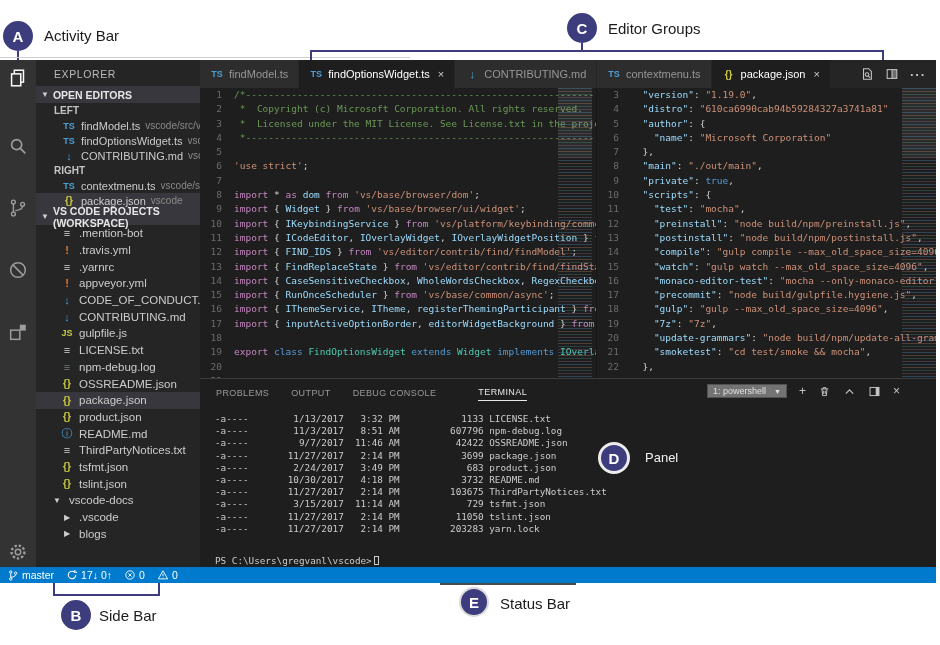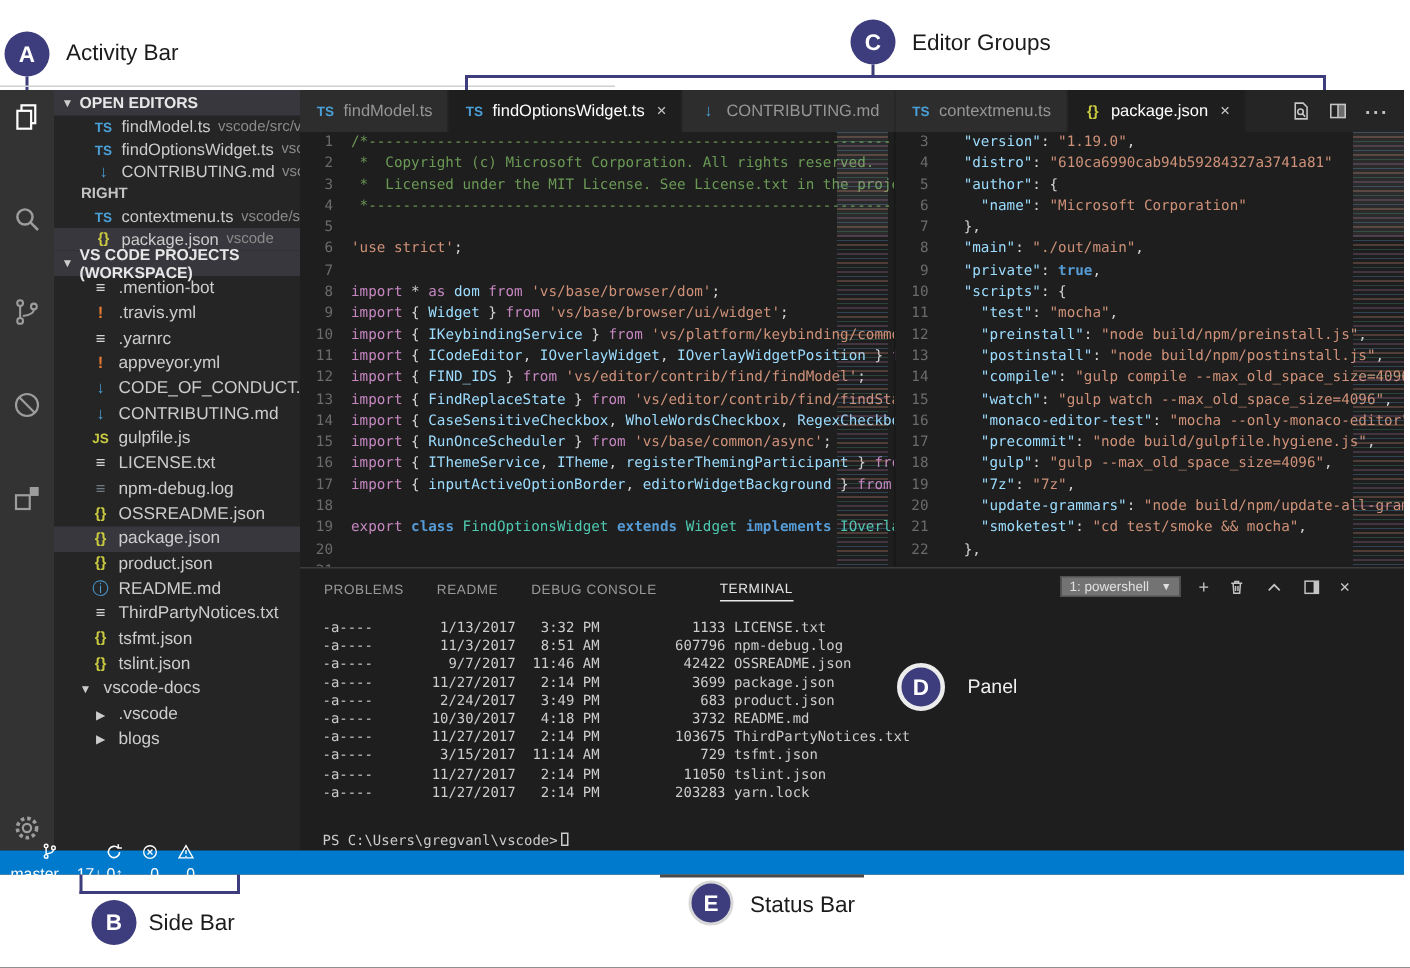--- a/index.html
+++ b/index.html
@@ -38,21 +38,21 @@
   .tab-actions { margin-left:auto; display:flex; align-items:center; gap:11px; padding-right:10px; color:#c5c5c5; }
   .tab-actions .more { font-size:13px; font-weight:bold; letter-spacing:1px; cursor:pointer; }
   .tab-actions svg { cursor:pointer; }
 
   
   .editor { top:28px; height:290px; background:#1e1e1e; overflow:hidden; }
   #editor-0 { left:200px; width:397px; } #editor-1 { left:597px; width:339px; }
   .code { font-family:"DejaVu Sans Mono", monospace; font-size:9.5px; line-height:14.3px; white-space:pre; }
   .code-line { height:14.3px; display:flex; }
   .ln { width:34px; padding-right:12px; text-align:right; color:#6b6b6b; flex:none; }
-  .sc { color:#6a9955; } .ss { color:#ce9178; } .sk { color:#c586c0; } .sb { color:#569cd6;font-weight:bold; }
+  .sc { color:#6a9955; } .ss { color:#ce9178; } .sk { color:#c586c0; } .sb { color:#569cd6; }
   .st { color:#4ec9b0; } .sv { color:#9cdcfe; } .sp { color:#d4d4d4; }
   .minimap { top:28px; width:34px; height:290px; background:
       repeating-linear-gradient(180deg, rgba(86,156,214,.30) 0 1px, transparent 1px 3px, rgba(206,145,120,.28) 3px 4px, transparent 4px 6px, rgba(78,201,176,.22) 6px 7px, transparent 7px 9px, rgba(197,134,192,.22) 9px 10px, transparent 10px 12px);
   }
   #minimap-0 { left:558px; } #minimap-1 { left:902px; width:34px; }
   .minimap::after { content:""; position:absolute; left:0; top:0; width:100%; height:70px; background:rgba(255,255,255,.06); }
   #group-sep { left:596px; top:28px; width:1px; height:290px; background:#161616; }
 
   
   #panel { left:200px; top:318px; width:736px; height:189px; background:#1e1e1e; border-top:1px solid #3c3c3c; }
@@ -62,21 +62,21 @@
   #panel-actions { position:absolute; right:36px; top:5px; display:flex; gap:12px; align-items:center; color:#c5c5c5; }
   #terminal-select { background:#737373; border:1px solid #525252; color:#e0e0e0; font-size:9px; padding:1px 5px; display:flex; gap:8px; align-items:center; cursor:pointer; }
   #panel-actions .pa { cursor:pointer; display:flex; }
   #panel-actions .txt { font-size:12px; cursor:pointer; }
   #terminal-out { position:absolute; left:15px; top:34px; font-family:"DejaVu Sans Mono", monospace; font-size:9.3px; line-height:12.2px; color:#cccccc; white-space:pre; }
   #terminal-prompt { position:absolute; left:15px; top:176px; font-family:"DejaVu Sans Mono", monospace; font-size:9.3px; color:#cccccc; white-space:pre; }
   #terminal-cursor { display:inline-block; width:5px; height:9px; border:1px solid #cccccc; vertical-align:-1px; margin-left:2px; }
 
   
   #statusbar { left:0; top:567px; width:936px; height:16px; background:#007acc; color:#ffffff; display:flex; align-items:center; font-size:10.5px; }
-  .sb-item { display:flex; align-items:flex-end; gap:3px; margin-right:12px; cursor:pointer; white-space:nowrap;flex-direction:column; }
+  .sb-item { display:flex; align-items:center; gap:3px; margin-right:12px; cursor:pointer; white-space:nowrap; }
   #sb-left { display:flex; align-items:center; padding-left:7px; }
   #sb-right { display:flex; align-items:center; margin-left:auto; padding-right:8px; }
   #sb-right .sb-item { margin-right:0; margin-left:14px;margin-top:26px; }
 
   
   .an-circle { border-radius:50%; color:#ffffff; font-weight:bold; font-size:15px; display:flex; align-items:center; justify-content:center; }
   .an-label { font-size:15px; color:#1b1b1b; white-space:nowrap; }
 </style>
 </head>
 <body>
@@ -118,25 +118,27 @@
       </div>
       <div class="ab-icon" style="top: 478px;">
         <svg width="22" height="22" viewBox="0 0 24 24" fill="none" stroke="currentColor">
           <circle cx="12" cy="12" r="7" stroke-width="2.6" stroke-dasharray="2.6 2.1"></circle>
           <circle cx="12" cy="12" r="3" stroke-width="1.6"></circle>
         </svg>
       </div>
     </div>
 
   <div id="sidebar" class="abs">
+    <div id="sidebar-title">EXPLORER</div>
     <div class="section-header">
         <span class="caret">▼</span>
         <span>OPEN EDITORS</span>
       </div>
     <div id="open-editors">
+        <div class="oe-group-label">LEFT</div>
         <div class="oe-row">
           <span class="fic ic-ts">TS</span>
           <span>findModel.ts</span>
           <span class="fpath">vscode/src/vs/...</span>
         </div>
         <div class="oe-row">
           <span class="fic ic-ts">TS</span>
           <span>findOptionsWidget.ts</span>
           <span class="fpath">vsco...</span>
         </div>
@@ -290,21 +292,21 @@
 
   <div id="editor-0" class="editor abs code"><div class="code-line"><span class="ln">1</span><span class="sc">/*----------------------------------------------------------------------------------------------</span></div><div class="code-line"><span class="ln">2</span><span class="sc"> *  Copyright (c) Microsoft Corporation. All rights reserved.</span></div><div class="code-line"><span class="ln">3</span><span class="sc"> *  Licensed under the MIT License. See License.txt in the project root for license informat</span></div><div class="code-line"><span class="ln">4</span><span class="sc"> *----------------------------------------------------------------------------------------------</span></div><div class="code-line"><span class="ln">5</span></div><div class="code-line"><span class="ln">6</span><span class="ss">'use strict'</span><span class="sp">;</span></div><div class="code-line"><span class="ln">7</span></div><div class="code-line"><span class="ln">8</span><span class="sk">import </span><span class="sp">* </span><span class="sk">as </span><span class="sv">dom </span><span class="sk">from </span><span class="ss">'vs/base/browser/dom'</span><span class="sp">;</span></div><div class="code-line"><span class="ln">9</span><span class="sk">import </span><span class="sp">{ </span><span class="sv">Widget</span><span class="sp"> } </span><span class="sk">from </span><span class="ss">'vs/base/browser/ui/widget'</span><span class="sp">;</span></div><div class="code-line"><span class="ln">10</span><span class="sk">import </span><span class="sp">{ </span><span class="sv">IKeybindingService</span><span class="sp"> } </span><span class="sk">from </span><span class="ss">'vs/platform/keybinding/common/keybinding'</span></div><div class="code-line"><span class="ln">11</span><span class="sk">import </span><span class="sp">{ </span><span class="sv">ICodeEditor</span><span class="sp">, </span><span class="sv">IOverlayWidget</span><span class="sp">, </span><span class="sv">IOverlayWidgetPosition</span><span class="sp"> } </span><span class="sk">from </span></div><div class="code-line"><span class="ln">12</span><span class="sk">import </span><span class="sp">{ </span><span class="sv">FIND_IDS</span><span class="sp"> } </span><span class="sk">from </span><span class="ss">'vs/editor/contrib/find/findModel'</span><span class="sp">;</span></div><div class="code-line"><span class="ln">13</span><span class="sk">import </span><span class="sp">{ </span><span class="sv">FindReplaceState</span><span class="sp"> } </span><span class="sk">from </span><span class="ss">'vs/editor/contrib/find/findState'</span></div><div class="code-line"><span class="ln">14</span><span class="sk">import </span><span class="sp">{ </span><span class="sv">CaseSensitiveCheckbox</span><span class="sp">, </span><span class="sv">WholeWordsCheckbox</span><span class="sp">, </span><span class="sv">RegexCheckbox</span></div><div class="code-line"><span class="ln">15</span><span class="sk">import </span><span class="sp">{ </span><span class="sv">RunOnceScheduler</span><span class="sp"> } </span><span class="sk">from </span><span class="ss">'vs/base/common/async'</span><span class="sp">;</span></div><div class="code-line"><span class="ln">16</span><span class="sk">import </span><span class="sp">{ </span><span class="sv">IThemeService</span><span class="sp">, </span><span class="sv">ITheme</span><span class="sp">, </span><span class="sv">registerThemingParticipant</span><span class="sp"> } </span><span class="sk">from </span></div><div class="code-line"><span class="ln">17</span><span class="sk">import </span><span class="sp">{ </span><span class="sv">inputActiveOptionBorder</span><span class="sp">, </span><span class="sv">editorWidgetBackground</span><span class="sp"> } </span><span class="sk">from </span></div><div class="code-line"><span class="ln">18</span></div><div class="code-line"><span class="ln">19</span><span class="sk">export </span><span class="sb">class </span><span class="st">FindOptionsWidget </span><span class="sb">extends </span><span class="st">Widget </span><span class="sb">implements </span><span class="st">IOverlayWidget</span></div><div class="code-line"><span class="ln">20</span></div><div class="code-line"><span class="ln">21</span></div></div>
   <div id="editor-1" class="editor abs code"><div class="code-line"><span class="ln">3</span><span class="sp">  </span><span class="sv">"version"</span><span class="sp">: </span><span class="ss">"1.19.0"</span><span class="sp">,</span></div><div class="code-line"><span class="ln">4</span><span class="sp">  </span><span class="sv">"distro"</span><span class="sp">: </span><span class="ss">"610ca6990cab94b59284327a3741a81"</span></div><div class="code-line"><span class="ln">5</span><span class="sp">  </span><span class="sv">"author"</span><span class="sp">: {</span></div><div class="code-line"><span class="ln">6</span><span class="sp">    </span><span class="sv">"name"</span><span class="sp">: </span><span class="ss">"Microsoft Corporation"</span></div><div class="code-line"><span class="ln">7</span><span class="sp">  },</span></div><div class="code-line"><span class="ln">8</span><span class="sp">  </span><span class="sv">"main"</span><span class="sp">: </span><span class="ss">"./out/main"</span><span class="sp">,</span></div><div class="code-line"><span class="ln">9</span><span class="sp">  </span><span class="sv">"private"</span><span class="sp">: </span><span class="sb">true</span><span class="sp">,</span></div><div class="code-line"><span class="ln">10</span><span class="sp">  </span><span class="sv">"scripts"</span><span class="sp">: {</span></div><div class="code-line"><span class="ln">11</span><span class="sp">    </span><span class="sv">"test"</span><span class="sp">: </span><span class="ss">"mocha"</span><span class="sp">,</span></div><div class="code-line"><span class="ln">12</span><span class="sp">    </span><span class="sv">"preinstall"</span><span class="sp">: </span><span class="ss">"node build/npm/preinstall.js"</span><span class="sp">,</span></div><div class="code-line"><span class="ln">13</span><span class="sp">    </span><span class="sv">"postinstall"</span><span class="sp">: </span><span class="ss">"node build/npm/postinstall.js"</span><span class="sp">,</span></div><div class="code-line"><span class="ln">14</span><span class="sp">    </span><span class="sv">"compile"</span><span class="sp">: </span><span class="ss">"gulp compile --max_old_space_size=4096"</span></div><div class="code-line"><span class="ln">15</span><span class="sp">    </span><span class="sv">"watch"</span><span class="sp">: </span><span class="ss">"gulp watch --max_old_space_size=4096"</span><span class="sp">,</span></div><div class="code-line"><span class="ln">16</span><span class="sp">    </span><span class="sv">"monaco-editor-test"</span><span class="sp">: </span><span class="ss">"mocha --only-monaco-editor"</span></div><div class="code-line"><span class="ln">17</span><span class="sp">    </span><span class="sv">"precommit"</span><span class="sp">: </span><span class="ss">"node build/gulpfile.hygiene.js"</span><span class="sp">,</span></div><div class="code-line"><span class="ln">18</span><span class="sp">    </span><span class="sv">"gulp"</span><span class="sp">: </span><span class="ss">"gulp --max_old_space_size=4096"</span><span class="sp">,</span></div><div class="code-line"><span class="ln">19</span><span class="sp">    </span><span class="sv">"7z"</span><span class="sp">: </span><span class="ss">"7z"</span><span class="sp">,</span></div><div class="code-line"><span class="ln">20</span><span class="sp">    </span><span class="sv">"update-grammars"</span><span class="sp">: </span><span class="ss">"node build/npm/update-all-grammars.js"</span></div><div class="code-line"><span class="ln">21</span><span class="sp">    </span><span class="sv">"smoketest"</span><span class="sp">: </span><span class="ss">"cd test/smoke &amp;&amp; mocha"</span><span class="sp">,</span></div><div class="code-line"><span class="ln">22</span><span class="sp">  },</span></div></div>
   <div id="minimap-0" class="minimap abs"></div>
   <div id="minimap-1" class="minimap abs"></div>
   <div id="group-sep" class="abs"></div>
 
   <div id="panel" class="abs">
     <div id="panel-tabs">
         <div class="panel-tab">PROBLEMS</div>
-        <div class="panel-tab">README</div>
+        <div class="panel-tab">OUTPUT</div>
         <div class="panel-tab">DEBUG CONSOLE</div>
         <div class="panel-tab active">TERMINAL</div>
       </div>
     <div id="panel-actions">
       <div id="terminal-select">
           <span>1: powershell</span>
           <span style="font-size:7px;">▼</span>
         </div>
       <span class="txt">+</span>
       <span class="pa" id="pa-trash">

